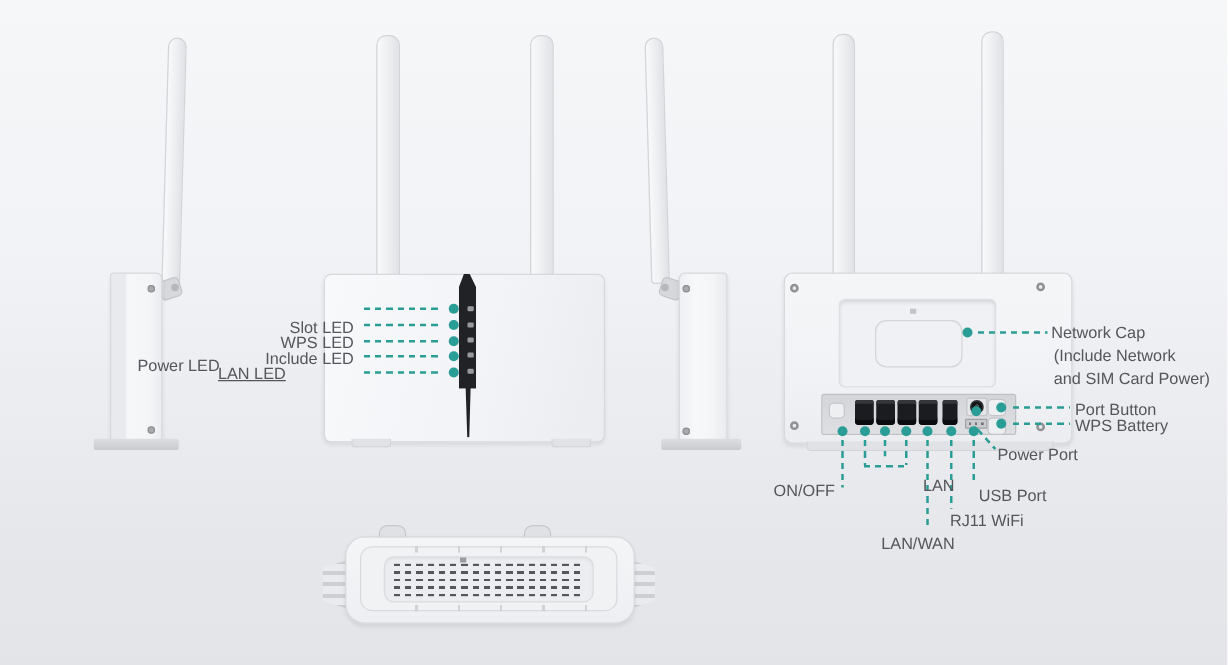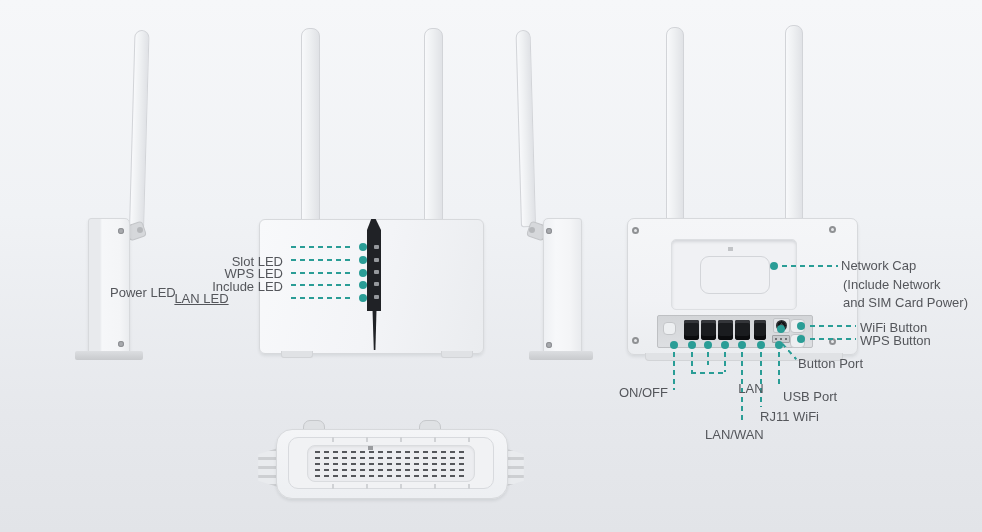--- a/index.html
+++ b/index.html
@@ -153,29 +153,29 @@
   <div>
 
     <div class="dot" style="left:770px;top:262px;"></div>
     <div class="hdash" style="left:782px;top:265px;width:56px;"></div>
     <div class="lbl" style="left:841px;top:258px;">Network Cap</div>
     <div class="lbl" style="left:843px;top:277px;">(Include Network</div>
     <div class="lbl" style="left:843px;top:295px;">and SIM Card Power)</div>
 
     <div class="dot" style="left:797px;top:322px;"></div>
     <div class="hdash" style="left:810px;top:325px;width:46px;"></div>
-    <div class="lbl" style="left:860px;top:320px;">WiFi Button</div>
+    <div class="lbl" style="left:860px;top:320px;">Port Button</div>
 
     <div class="dot" style="left:797px;top:335px;"></div>
     <div class="hdash" style="left:810px;top:338px;width:46px;"></div>
-    <div class="lbl" style="left:860px;top:333px;">WPS Button</div>
+    <div class="lbl" style="left:860px;top:333px;">WPS Battery</div>
 
     <div class="dot" style="left:777px;top:325px;"></div>
     <div class="ddash" style="left:783px;top:343px;width:21px;transform:rotate(48deg);"></div>
-    <div class="lbl" style="left:798px;top:356px;">Button Port</div>
+    <div class="lbl" style="left:798px;top:356px;">Power Port</div>
 
     <div class="dot" style="left:775px;top:341px;"></div>
     <div class="vdash" style="left:778px;top:352px;height:35px;"></div>
     <div class="lbl" style="left:783px;top:389px;">USB Port</div>
 
     <div class="dot" style="left:757px;top:341px;"></div>
     <div class="vdash" style="left:760px;top:352px;height:55px;"></div>
     <div class="lbl" style="left:760px;top:409px;">RJ11 WiFi</div>
 
     <div class="dot" style="left:738px;top:341px;"></div>

